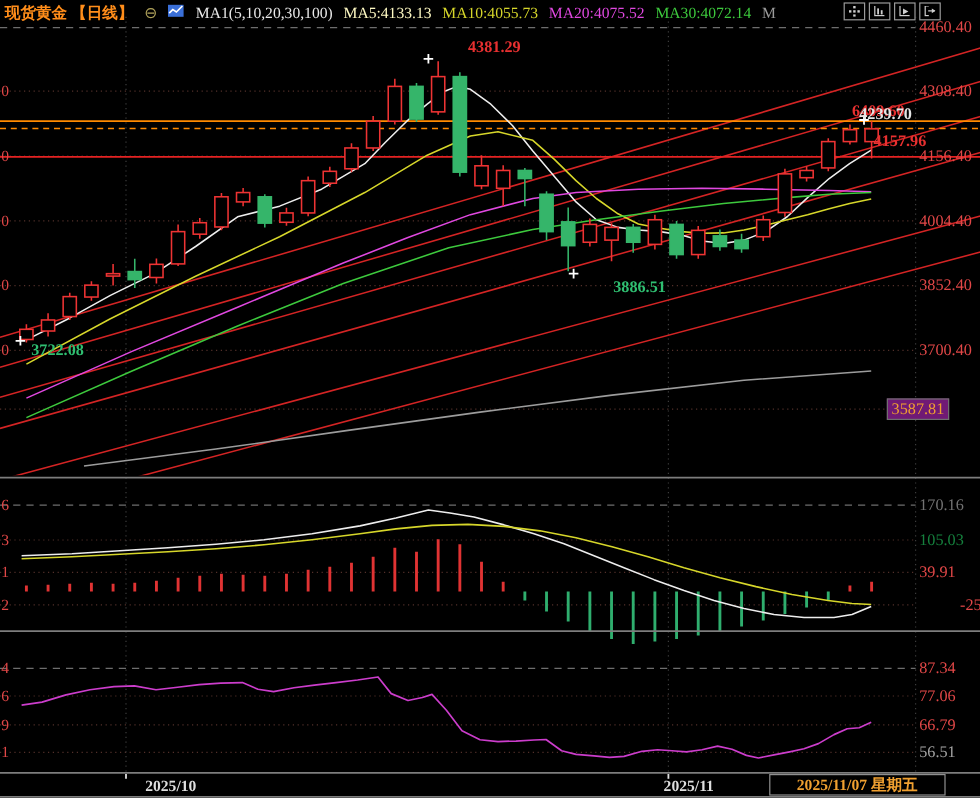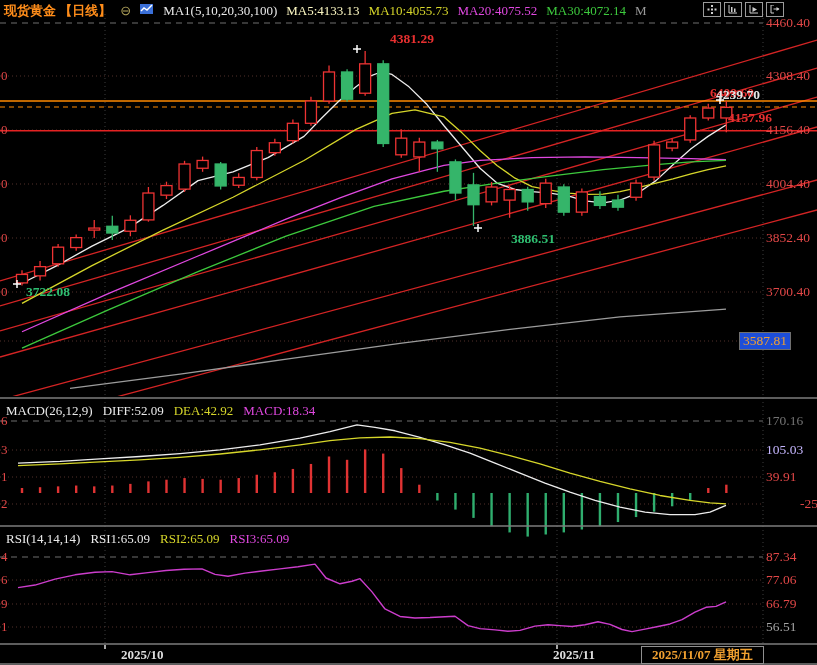--- a/index.html
+++ b/index.html
@@ -6,25 +6,25 @@
   #screen{position:relative;width:817px;height:665px;background:#000;overflow:hidden;
           font-family:Liberation Serif, serif;}
   .abs{position:absolute;}
   .lbl{position:absolute;white-space:nowrap;}
   #hdr{left:4px;top:2px;height:17px;display:flex;align-items:center;gap:9px;font-size:13px;}
   #hdr .t{font-weight:700;}
   .axlbl{font-size:13.5px;color:#e14747;transform:translateY(-50%);}
   .frag{font-size:13px;color:#e14747;transform:translateY(-50%);left:1px;}
   .annot{font-size:13.5px;font-weight:700;}
   .ibox{width:16px;height:13px;border:1px solid #9a9a9a;display:inline-flex;align-items:center;justify-content:center;margin-left:3px;background:#000;}
-  #datebox{border:1px solid #8f8f8f;color:#f0a030;font-weight:700;font-size:13px;padding:0 10px;height:16px;line-height:16px;background:#000;}
+  #datebox{border:1px solid #8f8f8f;color:#f0a030;font-weight:700;font-size:13px;padding:0 22px;height:16px;line-height:16px;background:#000;}
   #wm{font-size:38px;font-weight:700;color:#f2f2f2;letter-spacing:1px;text-shadow:0 0 3px #000;}
   .mon{font-size:13px;font-weight:700;color:#dedede;}
   .ph{font-size:13px;display:flex;gap:10px;}
-  .spec{border:1px solid #6f6f6f;background:#1d4ed8;padding:0 3px;color:#f0a030 !important;}
+  .spec{border:1px solid #6f6f6f;background:#701a75;padding:0 3px;color:#f0a030 !important;}
 </style>
 </head>
 <body>
 
 <div id="screen">
 
   <svg id="plot" class="abs" style="left:0;top:0" width="817" height="665">
       <defs>
         <clipPath id="cpM">
           <rect x="0" y="12" width="817" height="384"></rect>
@@ -265,51 +265,39 @@
   </div>
 
   <div class="lbl annot" style="left: 362px; top: 31px; color: rgb(232, 48, 48); margin-left: 28px;">4381.29</div>
   <div class="lbl annot" style="left: 479px; top: 231px; color: rgb(47, 191, 113); margin-left: 32px;">3886.51</div>
   <div class="lbl annot" style="left: 26px; top: 284px; color: rgb(47, 191, 113);">3722.08</div>
 
   <div class="lbl annot" style="left: 710px; top: 85px; color: rgb(232, 48, 48);">6409.60</div>
   <div class="lbl annot" style="left: 716px; top: 87px; color: #e5e5e5;">4239.70</div>
   <div class="lbl annot" style="left: 728px; top: 110px; color: rgb(232, 48, 48);">4157.96</div>
 
-  <div class="lbl ph" style="left:6px;top:403px">
-    <span style="color: rgb(234, 234, 234);">MACD(26,12,9)</span>
-    <span style="color: rgb(234, 234, 234);">DIFF:52.09</span>
-    <span style="color: rgb(214, 214, 42);">DEA:42.92</span>
-    <span style="color: rgb(224, 72, 224);">MACD:18.34</span>
-  </div>
-
-  <div class="lbl ph" style="left:6px;top:531px">
-    <span style="color: rgb(234, 234, 234);">RSI(14,14,14)</span>
-    <span style="color: rgb(234, 234, 234);">RSI1:65.09</span>
-    <span style="color: rgb(214, 214, 42);">RSI2:65.09</span>
-    <span style="color: rgb(224, 72, 224);">RSI3:65.09</span>
-  </div>
+
 
   <div class="lbl mon" style="left:121px;top:647px">2025/10</div>
   <div class="lbl mon" style="left:553px;top:647px">2025/11</div>
   <div class="lbl" style="left:641px;top:645px">
     <span id="datebox" style="display:inline-block">2025/11/07 星期五</span>
   </div>
 
 
   <div id="gen">
       <div class="lbl axlbl" style="left: 766px; top: 23px; color: rgb(225, 71, 71);">4460.40</div>
       <div class="lbl axlbl" style="left: 766px; top: 76px; color: rgb(225, 71, 71);">4308.40</div>
       <div class="lbl axlbl" style="left: 766px; top: 130px; color: rgb(225, 71, 71);">4156.40</div>
       <div class="lbl axlbl" style="left: 766px; top: 184px; color: rgb(225, 71, 71);">4004.40</div>
       <div class="lbl axlbl" style="left: 766px; top: 238px; color: rgb(225, 71, 71);">3852.40</div>
       <div class="lbl axlbl" style="left: 766px; top: 292px; color: rgb(225, 71, 71);">3700.40</div>
       <div class="lbl axlbl spec" style="left: 739px; top: 341px; color: rgb(240, 160, 48);">3587.81</div>
       <div class="lbl axlbl" style="left: 766px; top: 421px; color: #737373;">170.16</div>
-      <div class="lbl axlbl" style="left: 766px; top: 450px; color: #c4b5fd;">105.03</div>
+      <div class="lbl axlbl" style="left: 766px; top: 450px; color: #15803d;">105.03</div>
       <div class="lbl axlbl" style="left: 766px; top: 477px; color: rgb(225, 71, 71);">39.91</div>
       <div class="lbl axlbl" style="left: 766px; top: 504px; color: rgb(225, 71, 71); margin-left: 34px;">-25.22</div>
       <div class="lbl axlbl" style="left: 766px; top: 557px; color: rgb(225, 71, 71);">87.34</div>
       <div class="lbl axlbl" style="left: 766px; top: 580px; color: rgb(225, 71, 71);">77.06</div>
       <div class="lbl axlbl" style="left: 766px; top: 604px; color: rgb(225, 71, 71);">66.79</div>
       <div class="lbl axlbl" style="left: 766px; top: 627px; color: #a3a3a3;">56.51</div>
       <div class="lbl frag" style="top: 76px;">0</div>
       <div class="lbl frag" style="top: 130px;">0</div>
       <div class="lbl frag" style="top: 184px;">0</div>
       <div class="lbl frag" style="top: 238px;">0</div>

